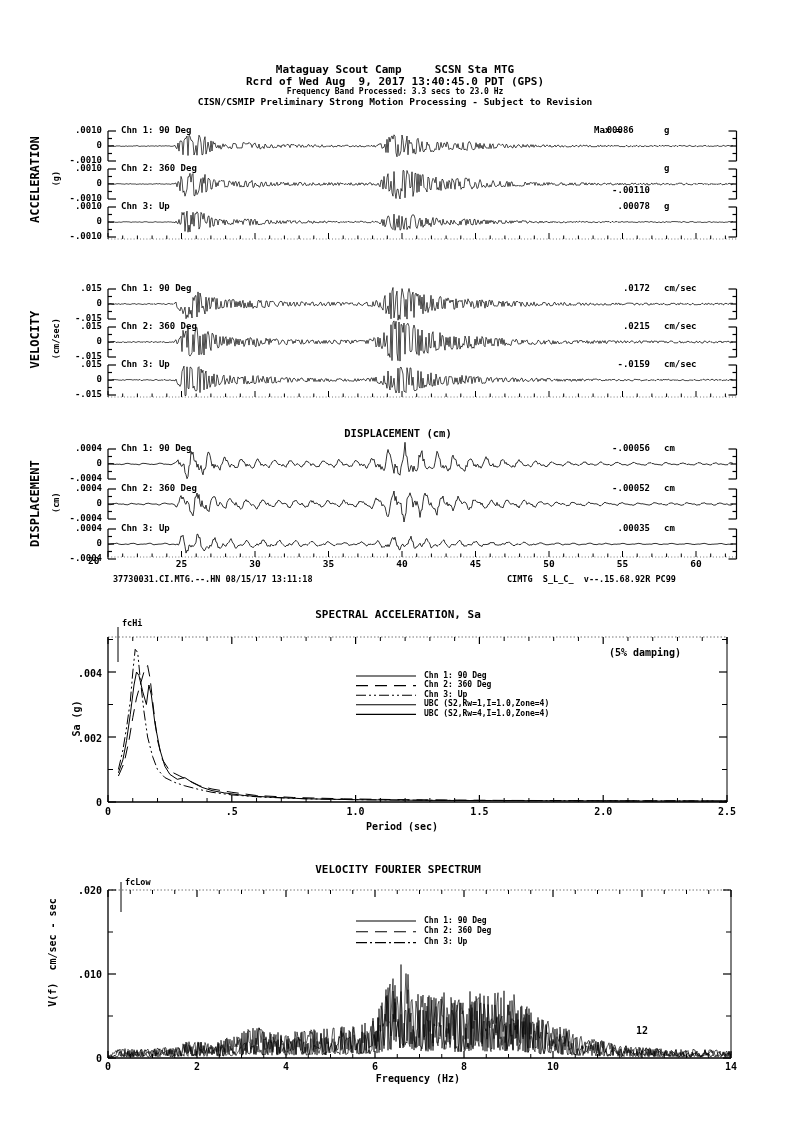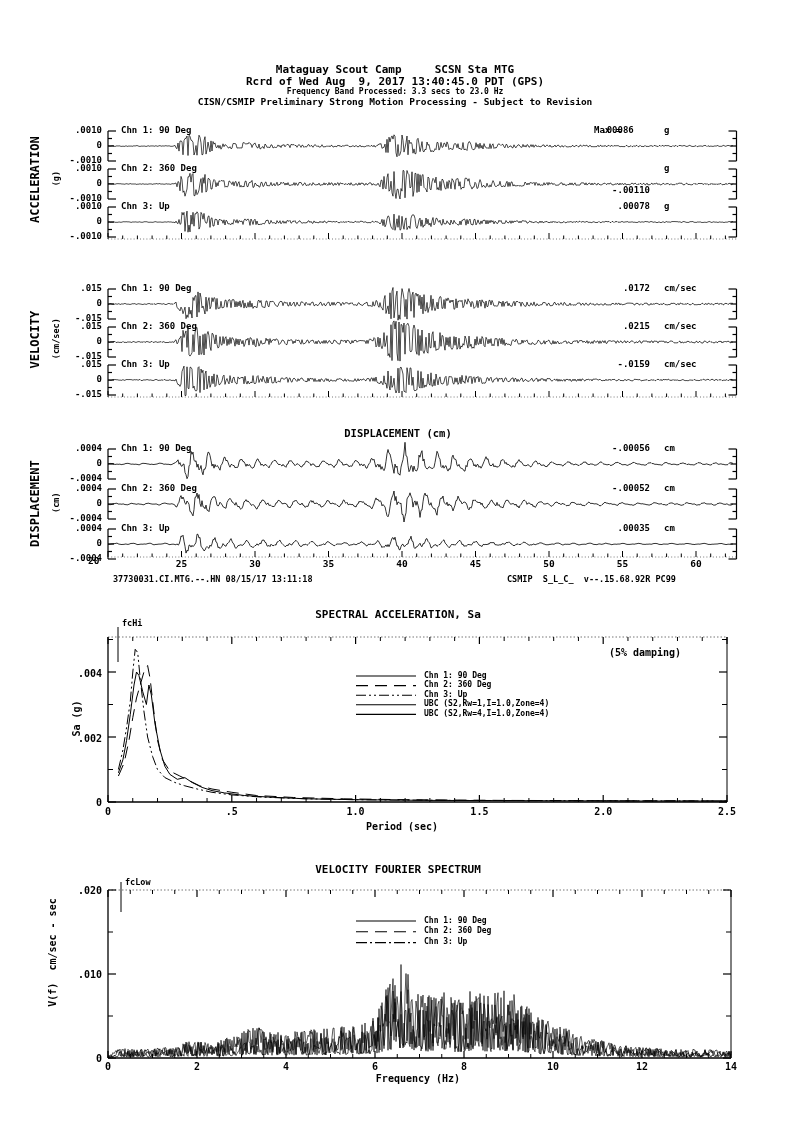--- a/index.html
+++ b/index.html
@@ -432,21 +432,21 @@
   <div class="t f105 ctr" style="left:0;top:428px;width:796px">DISPLACEMENT (cm)</div>
 
   <div class="t f12 rot" style="left:-44px;top:173px;width:160px">ACCELERATION</div>
   <div class="t f85 rot" style="left:-23px;top:174px;width:160px">(g)</div>
   <div class="t f12 rot" style="left:-44px;top:333px;width:160px">VELOCITY</div>
   <div class="t f85 rot" style="left:-23px;top:334px;width:160px">(cm/sec)</div>
   <div class="t f12 rot" style="left:-44px;top:497px;width:160px">DISPLACEMENT</div>
   <div class="t f85 rot" style="left:-23px;top:498px;width:160px">(cm)</div>
 
   <div class="t f85" style="left:113px;top:575px">37730031.CI.MTG.--.HN 08/15/17 13:11:18</div>
-  <div class="t f85" style="left:507px;top:575px">CSMIP  S_L_C_  v--.15.68.92R PC99</div>
+  <div class="t f85" style="left:507px;top:575px">CIMTG  S_L_C_  v--.15.68.92R PC99</div>
 
   <div class="t f11 ctr" style="left:0;top:609px;width:796px">SPECTRAL ACCELERATION, Sa</div>
   <div class="t f10 rot" style="left:-34px;top:713px;width:220px">Sa (g)</div>
   <div class="t f10 ctr" style="left:92px;top:821px;width:620px">Period (sec)</div>
   <div class="t f10 ctr" style="left:560px;top:647px;width:170px">(5% damping)</div>
   <div class="t f85" style="left:122px;top:619px">fcHi</div>
 
   <div class="t f11 ctr" style="left:0;top:864px;width:796px">VELOCITY FOURIER SPECTRUM</div>
   <div class="t f10 rot" style="left:-58px;top:947px;width:220px">V(f)  cm/sec - sec</div>
   <div class="t f10 ctr" style="left:108px;top:1073px;width:620px">Frequency (Hz)</div>
@@ -528,21 +528,21 @@
     <div class="t f8" style="left: 424px; top: 681.1px;">Chn 2: 360 Deg</div>
     <div class="t f8" style="left: 424px; top: 690.7px;">Chn 3: Up</div>
     <div class="t f8" style="left: 424px; top: 700.3px;">UBC (S2,Rw=1,I=1.0,Zone=4)</div>
     <div class="t f8" style="left: 424px; top: 709.9px;">UBC (S2,Rw=4,I=1.0,Zone=4)</div>
     <div class="t f10" style="left: 88px; top: 1061px; width: 40px; text-align: center;">0</div>
     <div class="t f10" style="left: 177px; top: 1061px; width: 40px; text-align: center;">2</div>
     <div class="t f10" style="left: 266px; top: 1061px; width: 40px; text-align: center;">4</div>
     <div class="t f10" style="left: 355px; top: 1061px; width: 40px; text-align: center;">6</div>
     <div class="t f10" style="left: 444px; top: 1061px; width: 40px; text-align: center;">8</div>
     <div class="t f10" style="left: 533px; top: 1061px; width: 40px; text-align: center;">10</div>
-    <div class="t f10" style="left: 622px; top: 1061px; width: 40px; text-align: center;">12</div>
+    <div class="t f10" style="left: 622px; top: 1025px; width: 40px; text-align: center;">12</div>
     <div class="t f10" style="left: 711px; top: 1061px; width: 40px; text-align: center;">14</div>
     <div class="t f10" style="left: 55px; top: 885px; width: 47px; text-align: right;">.020</div>
     <div class="t f10" style="left: 55px; top: 969px; width: 47px; text-align: right;">.010</div>
     <div class="t f10" style="left: 55px; top: 1053px; width: 47px; text-align: right;">0</div>
     <div class="t f8" style="left: 424px; top: 916.5px;">Chn 1: 90 Deg</div>
     <div class="t f8" style="left: 424px; top: 927.3px;">Chn 2: 360 Deg</div>
     <div class="t f8" style="left: 424px; top: 938.1px;">Chn 3: Up</div>
   </div>
 
 </body></html>

